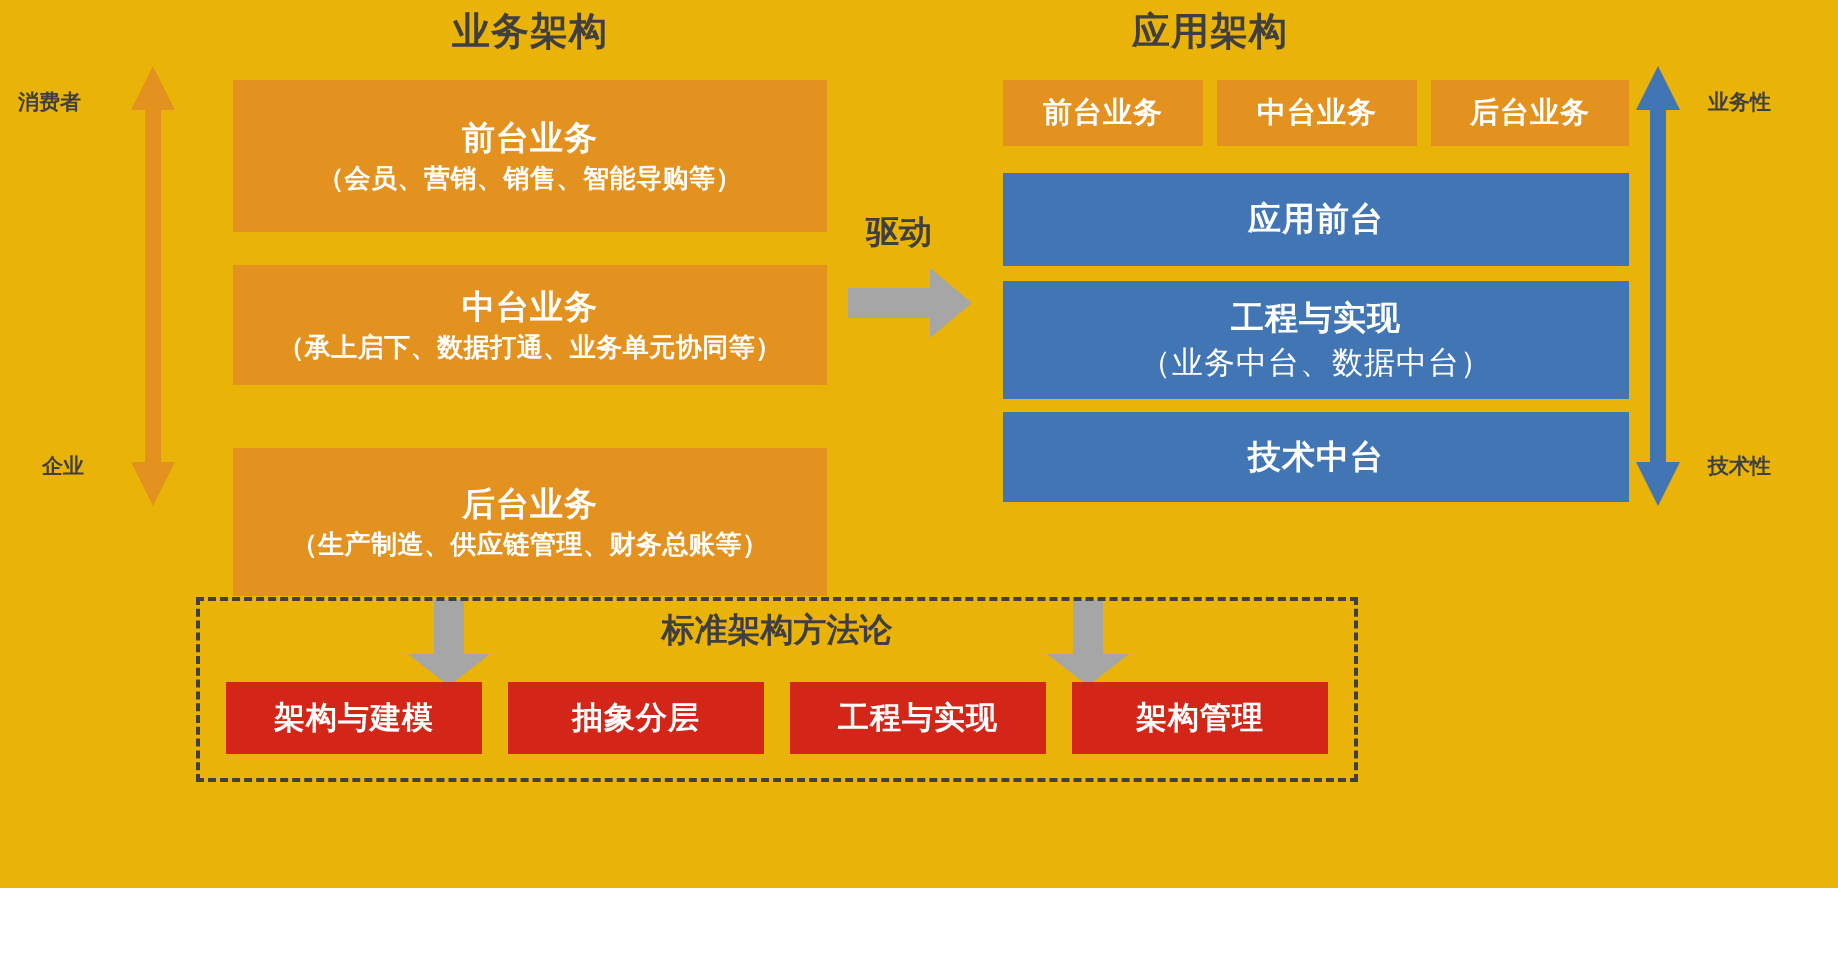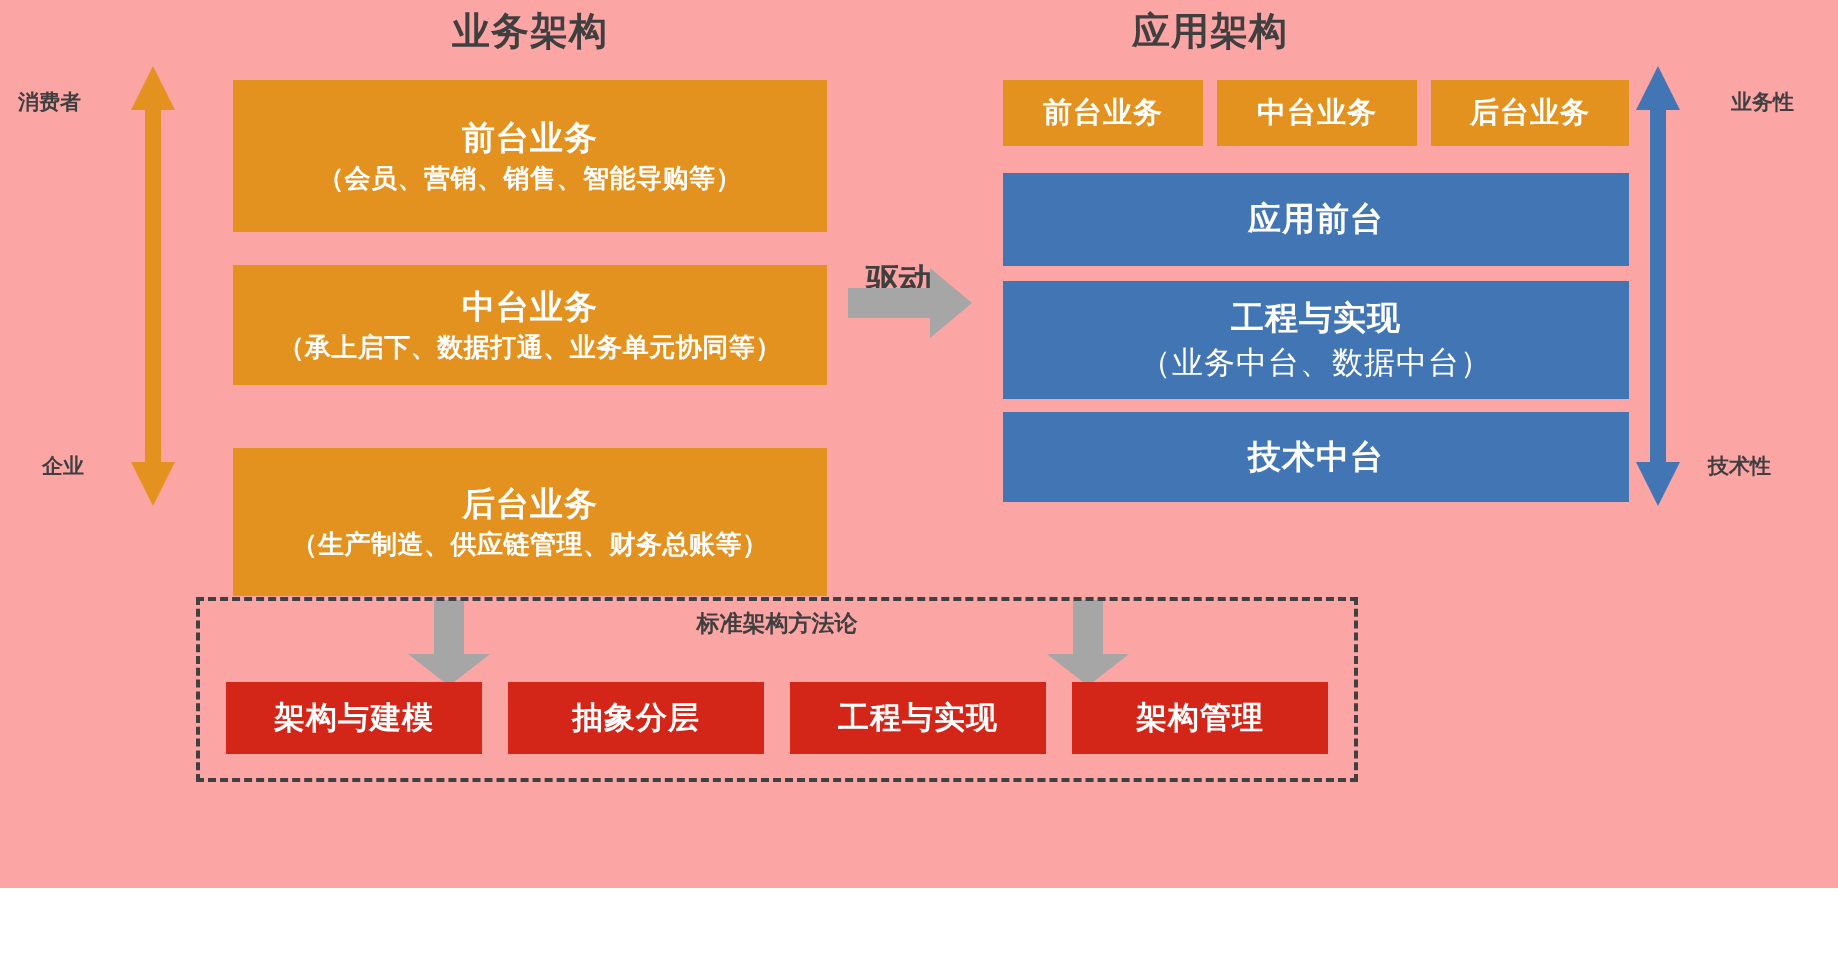--- a/index.html
+++ b/index.html
@@ -7,21 +7,21 @@
     width: 1838px;
     height: 956px;
     background: #ffffff;
     font-family: "Liberation Sans", "DejaVu Sans", sans-serif;
     overflow: hidden;
   }
   #canvas {
     position: relative;
     width: 1838px;
     height: 888px;
-    background: #fca5a5;
+    background: #eab308;
   }
 
   
   .section-title {
     position: absolute;
     font-size: 38px;
     font-weight: bold;
     color: #3f3f3f;
     text-align: center;
     letter-spacing: 1px;
@@ -33,21 +33,21 @@
   
   .axis-label {
     position: absolute;
     font-size: 21px;
     font-weight: bold;
     color: #3f3f3f;
     white-space: nowrap;
   }
   #label-consumer { left: 18px; top: 88px; }
   #label-enterprise { left: 42px; top: 452px; }
-  #label-businessness { left: 1708px; top: 88px; margin-left: 23px; }
+  #label-businessness { left: 1708px; top: 88px; }
   #label-technicalness { left: 1708px; top: 452px; }
 
   
   .v-arrow { position: absolute; }
   #arrow-orange-vertical { left: 131px; top: 66px; }
   #arrow-blue-vertical { left: 1636px; top: 66px; }
 
   
   .biz-box {
     position: absolute;
@@ -126,21 +126,20 @@
 
   
   #label-drive {
     position: absolute;
     left: 866px;
     top: 210px;
     font-size: 33px;
     font-weight: bold;
     color: #3f3f3f;
     white-space: nowrap;
-    margin-top: 48px;
   }
   #arrow-drive { position: absolute; left: 848px; top: 268px; }
 
   
   #arrow-down-left { position: absolute; left: 408px; top: 600px; }
   #arrow-down-right { position: absolute; left: 1047px; top: 600px; }
 
   
   #methodology-box {
     position: absolute;
@@ -150,21 +149,21 @@
     height: 185px;
     border: 4px dashed #404040;
     background: transparent;
   }
   #methodology-title {
     position: absolute;
     left: 196px;
     top: 608px;
     width: 1162px;
     text-align: center;
-    font-size: 23px;
+    font-size: 33px;
     font-weight: bold;
     color: #3f3f3f;
   }
   #methodology-pills {
     position: absolute;
     left: 226px;
     top: 682px;
     width: 1102px;
     height: 72px;
     display: flex;

